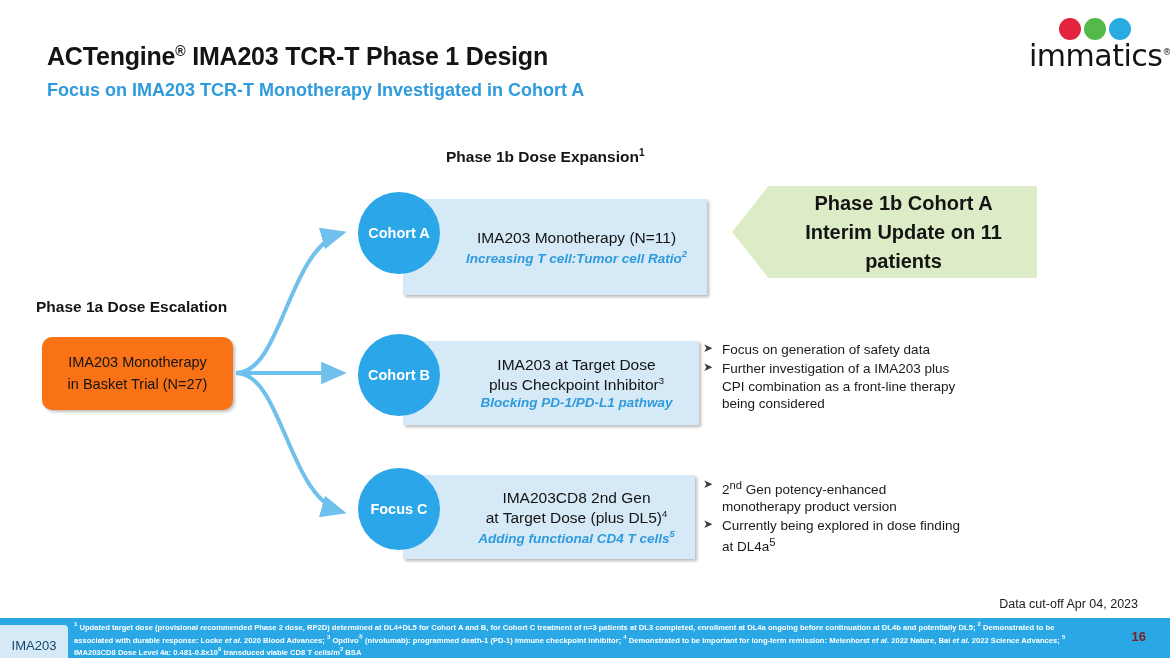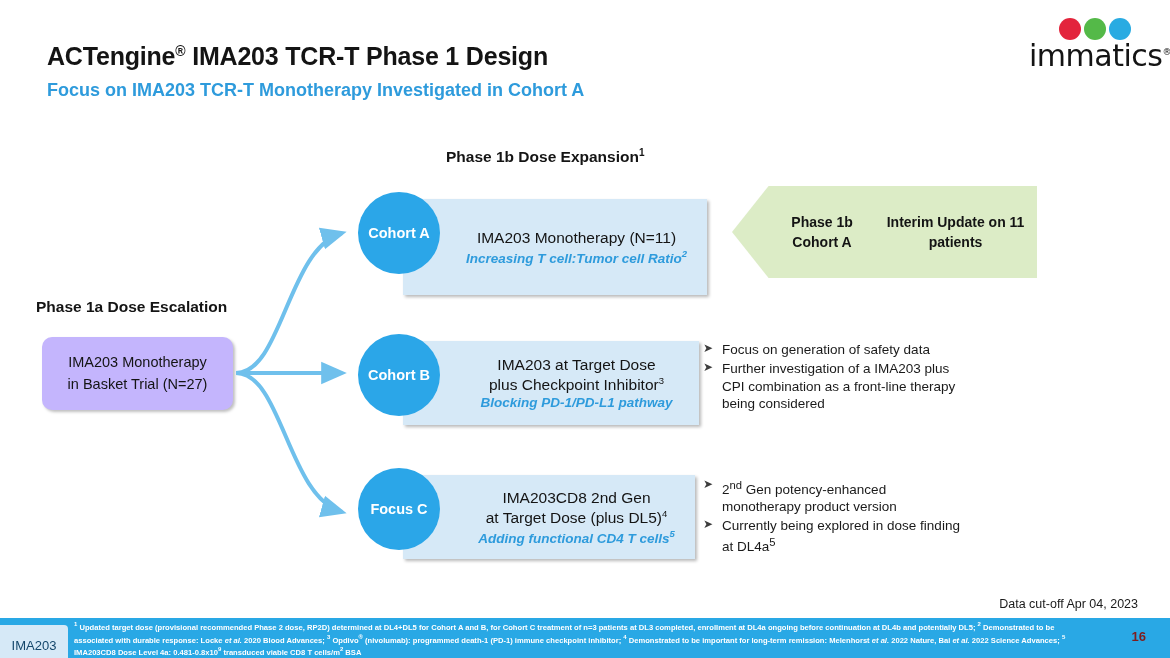--- a/index.html
+++ b/index.html
@@ -94,21 +94,21 @@
   #label-phase1b .sup { font-size: 10px; vertical-align: super; }
   #label-phase1a { left: 36px;  top: 298px; }
 
   
   #phase1a-box {
     position: absolute;
     left: 42px;
     top: 337px;
     width: 191px;
     height: 73px;
-    background: #c4b5fd;
+    background: #f97316;
     border-radius: 10px;
     box-shadow: 2px 2px 3px rgba(0,0,0,0.25);
     display: flex;
     align-items: center;
     justify-content: center;
     text-align: center;
     font-size: 14.5px;
     line-height: 1.45;
     color: #141414;
   }
@@ -189,24 +189,25 @@
     inset: 0;
     background: #dcecc6;
     clip-path: polygon(12% 0%, 100% 0%, 100% 100%, 12% 100%, 0% 50%);
     filter: drop-shadow(2px 2px 3px rgba(0,0,0,0.3));
   }
   #green-callout .text {
     position: absolute;
     inset: 0;
     padding-left: 38px;
     display: flex;
+    flex-direction: column;
     align-items: center;
     justify-content: center;
     text-align: center;
-    font-size: 14px;
+    font-size: 20px;
     font-weight: bold;
     line-height: 1.45;
     color: #141414;
   }
 
   
   .bullet-list { position: absolute; width: 260px; }
   #bullets-b { left: 703px; top: 341px; }
   #bullets-c { left: 703px; top: 477px; }
   .bullet-item {

